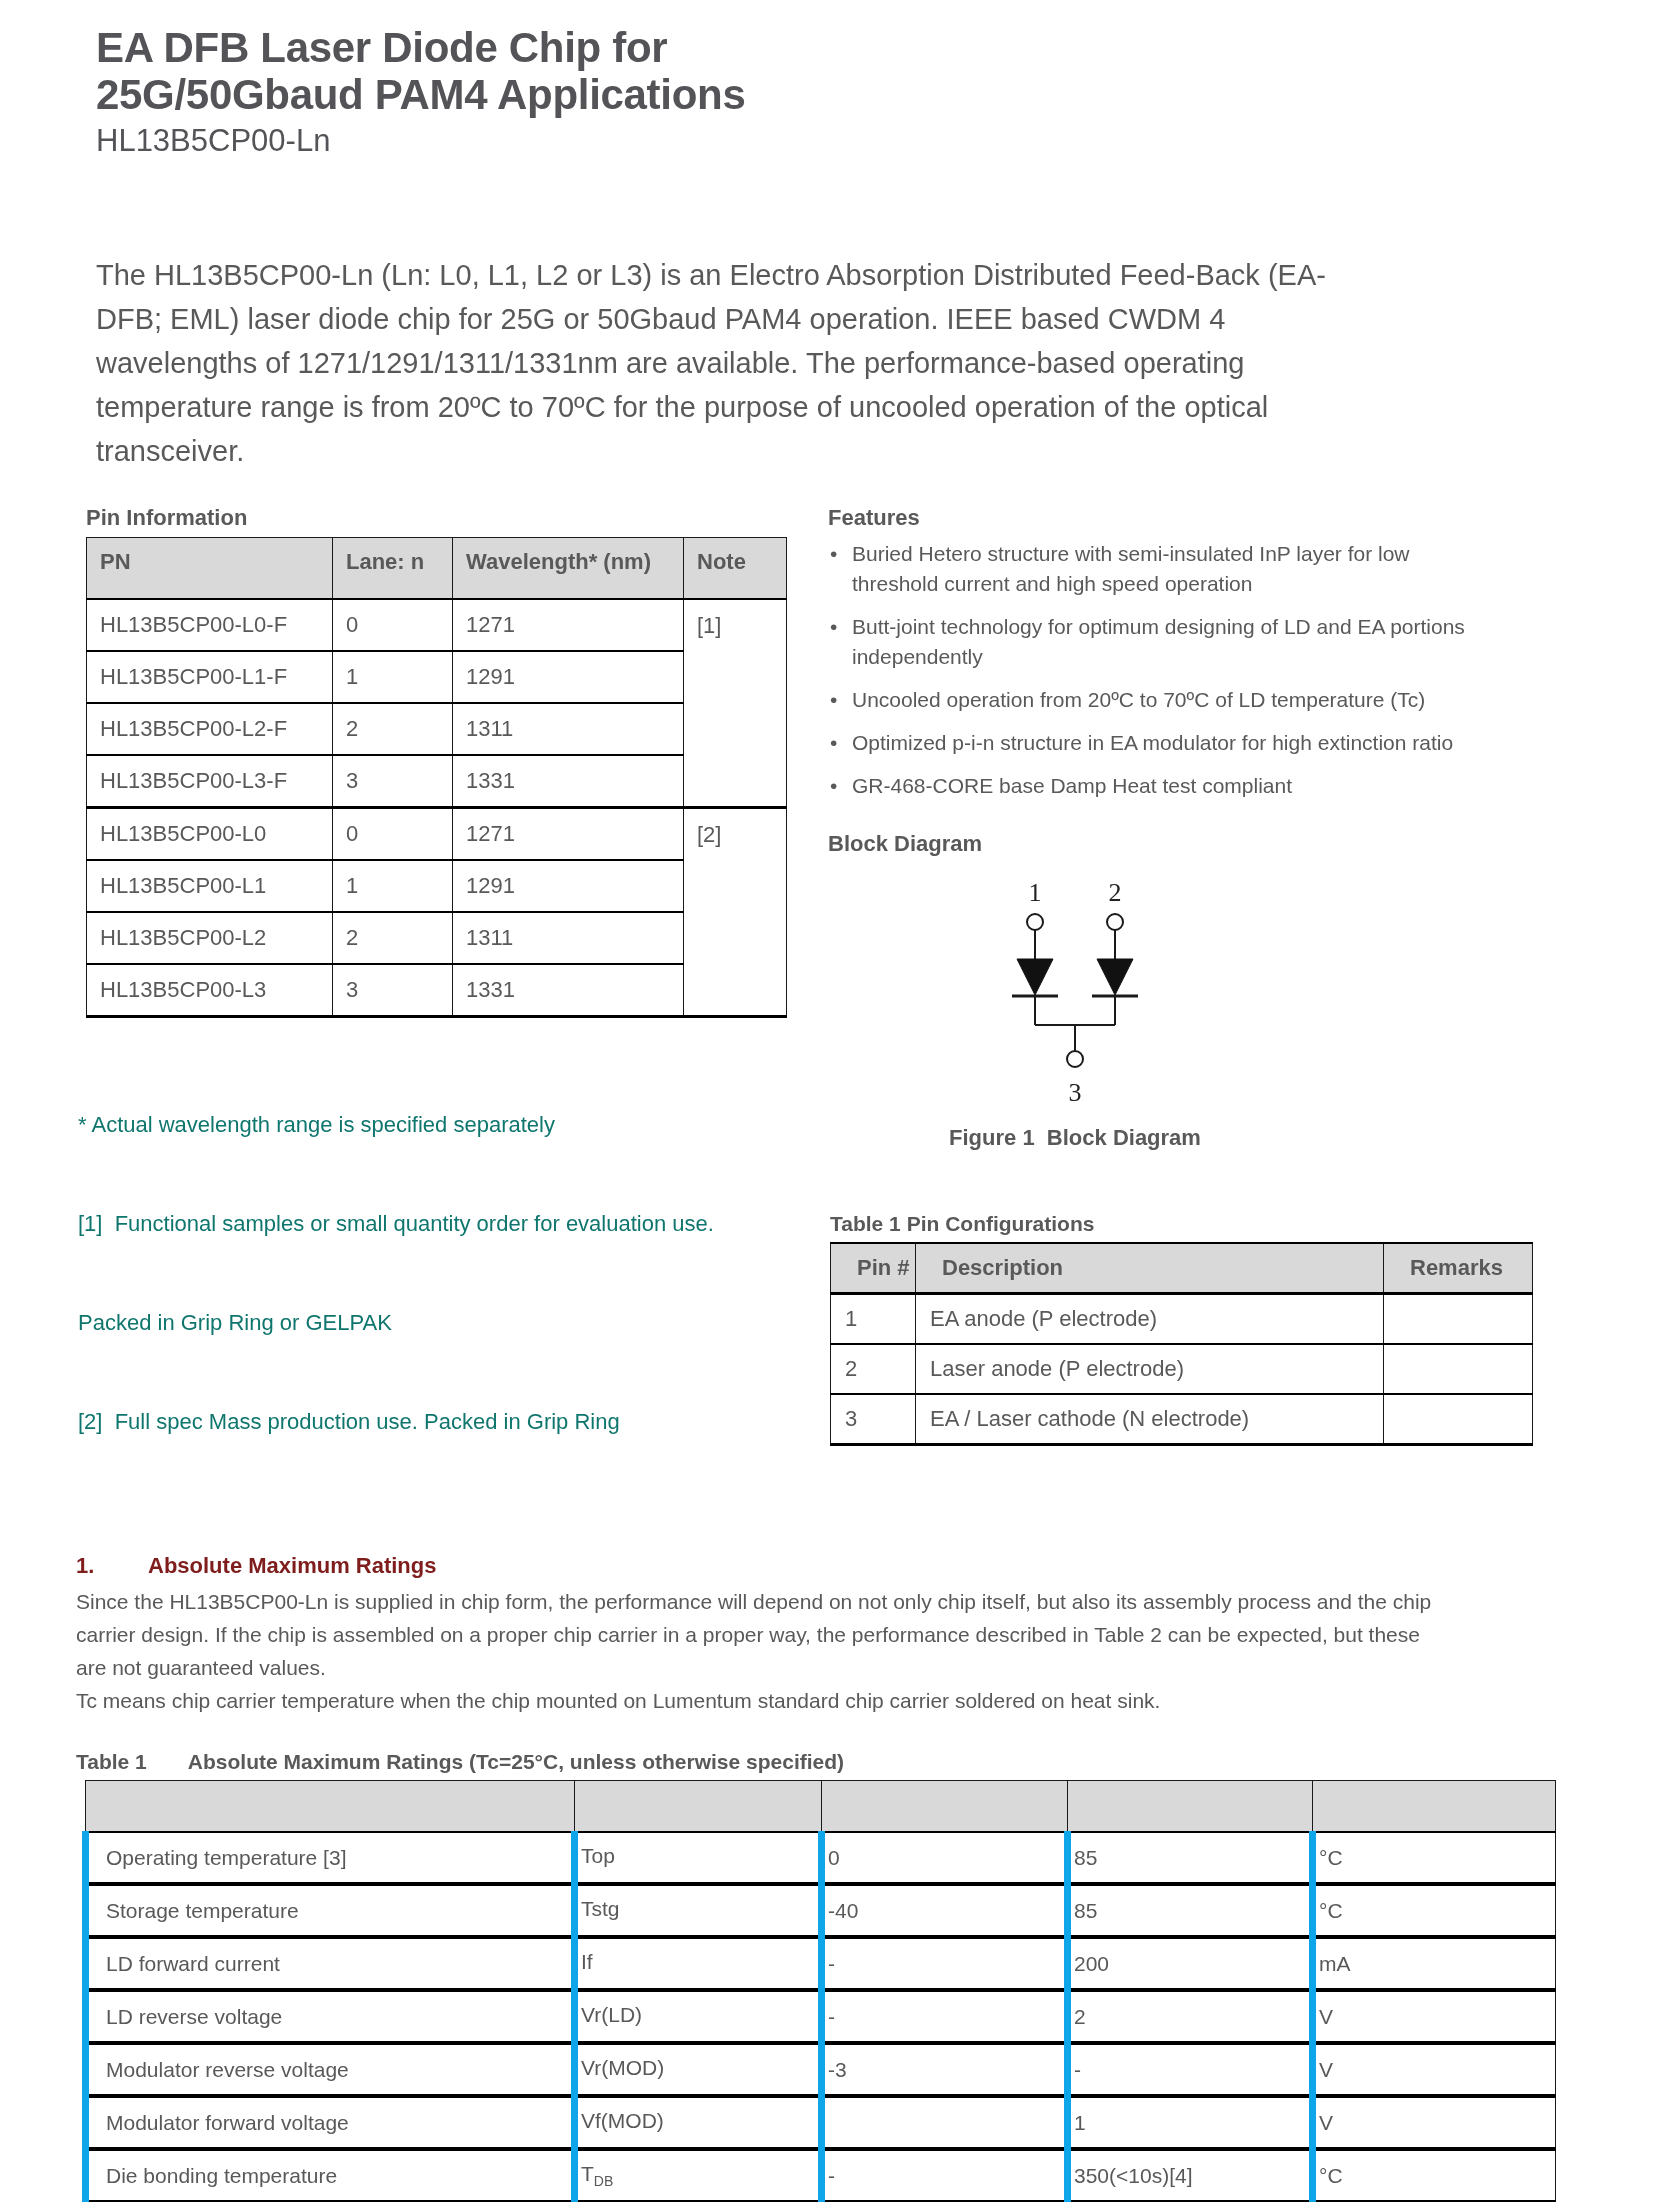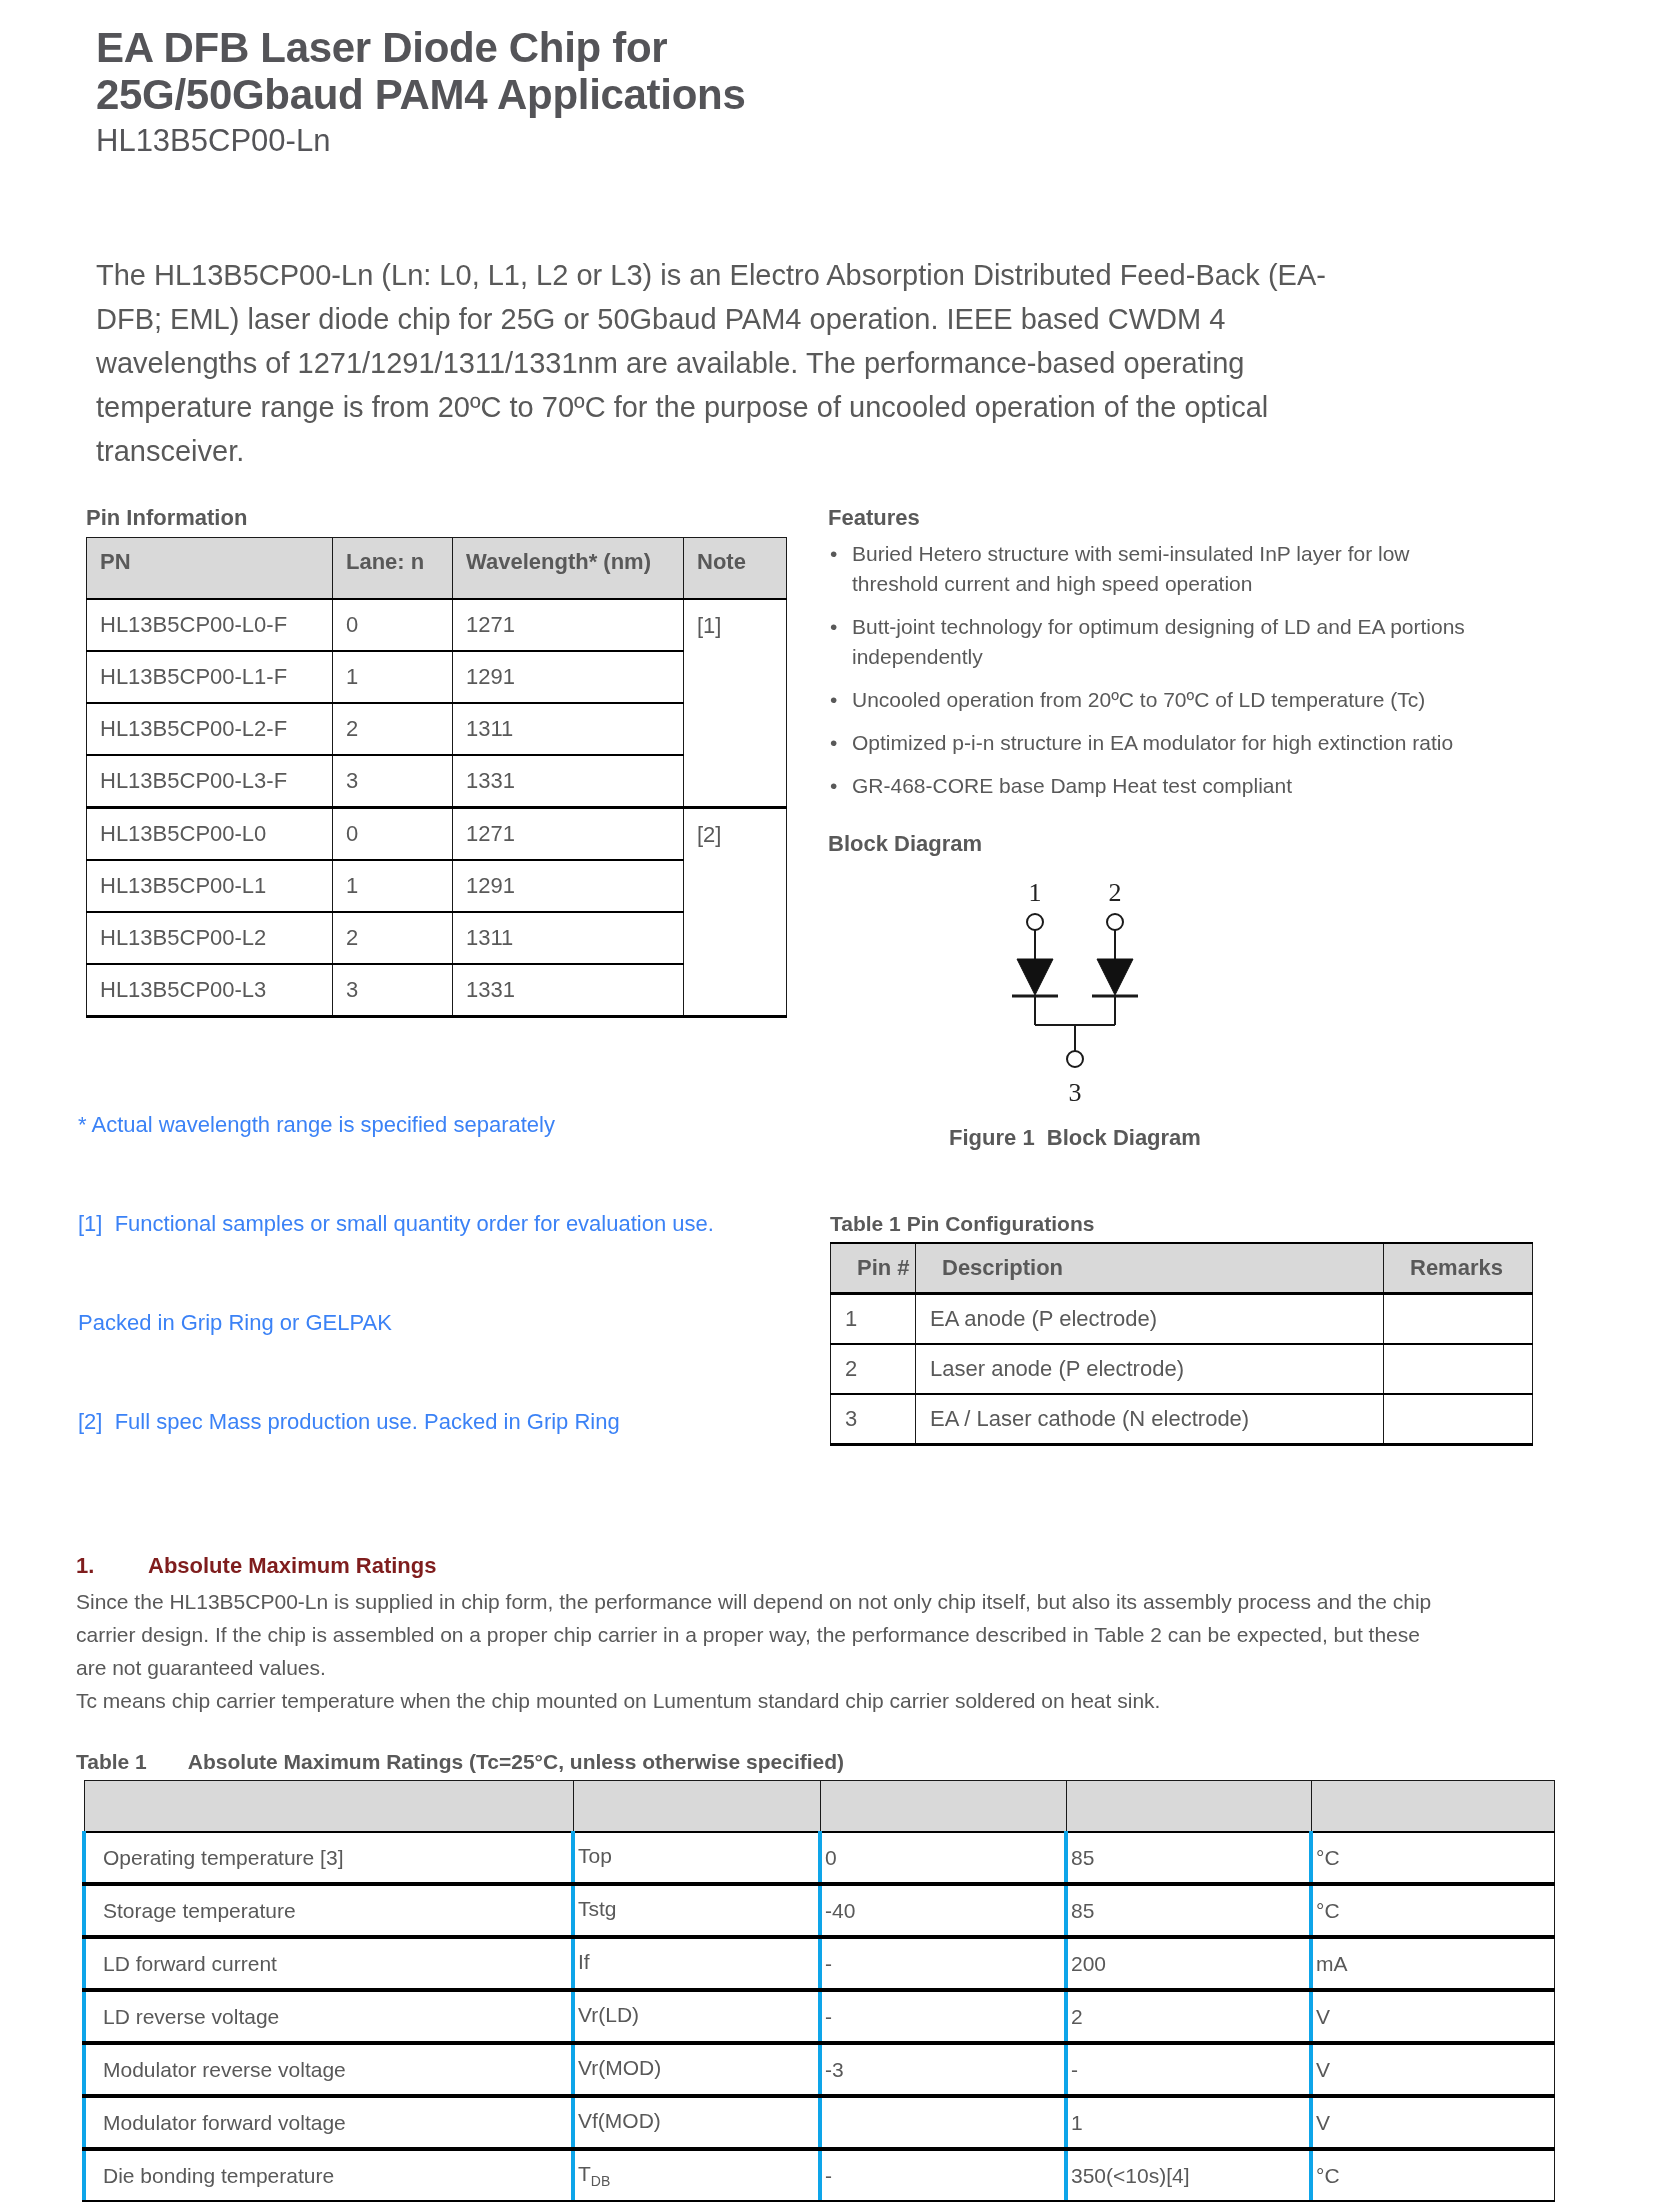--- a/index.html
+++ b/index.html
@@ -33,21 +33,21 @@
     font-size:22px;color:#595959;
   }
   .pin-table td{
     height:50px;padding:0 0 0 13px;vertical-align:middle;
     border-left:1px solid #1a1a1a;border-right:1px solid #1a1a1a;
     border-bottom:2px solid #000;
   }
   .pin-table td.note-cell{vertical-align:top;padding-top:13px;border-bottom:3px solid #000;}
   .pin-table tr.grp-end td{border-bottom:3px solid #000;}
 
-  .footnotes{margin-top:24px;margin-left:-8px;font-size:22px;line-height:33px;color:#3b82f6;white-space:pre-wrap;}
+  .footnotes{margin-top:24px;margin-left:-8px;font-size:22px;line-height:33px;color:#0f766e;white-space:pre-wrap;}
 
   
   .features-list{list-style:none;margin:8px 0 0 0;padding:0;font-size:21px;line-height:30px;color:#595959;}
   .features-list li{position:relative;padding-left:24px;margin-bottom:13px;}
   .features-list li::before{content:"\2022";position:absolute;left:2px;top:0;color:#595959;}
 
   
   .bd-heading{margin-top:30px;}
   .figure-wrap{width:440px;margin-left:27px;margin-top:18px;text-align:center;}
   .figure-caption{font-size:22px;font-weight:bold;color:#595959;margin-top:14px;white-space:pre-wrap;}
@@ -72,21 +72,21 @@
   .amr-heading .sec-no{display:inline-block;width:72px;}
   .amr-body{margin-top:5px;font-size:21px;line-height:33px;color:#595959;}
   .amr-table-title{margin-top:32px;font-size:21px;line-height:26px;font-weight:bold;color:#595959;}
   .amr-table-title .tbl-label{margin-right:41px;}
   .amr-table{width:1470px;margin-top:5px;margin-left:6px;font-size:21px;color:#595959;table-layout:fixed;}
   .amr-table th{
     background:#d9d9d9;height:48px;border:1px solid #1a1a1a;border-bottom:2px solid #000;
   }
   .amr-table td{
     height:47px;vertical-align:middle;
-    border-left:4px solid #0ea5e9;border-right:1px solid #1a1a1a;border-bottom:4px solid #000;
+    border-left:7px solid #0ea5e9;border-right:1px solid #1a1a1a;border-bottom:4px solid #000;
   }
   .amr-table td.c-param{padding-left:17px;}
   .amr-table td.c-sym,.amr-table td.c-min,.amr-table td.c-max,.amr-table td.c-unit{padding-left:3px;}
   .sym-sub{font-size:14px;}
   .amr-notes{margin-top:8px;font-size:21px;line-height:32px;color:#595959;white-space:pre-wrap;}
 
   svg .wire{stroke:#1a1a1a;stroke-width:2;fill:none;}
   svg .node{stroke:#1a1a1a;stroke-width:2;fill:#ffffff;}
   svg .diode{fill:#111111;stroke:#111111;}
   svg .cathode{stroke:#1a1a1a;stroke-width:3;}

